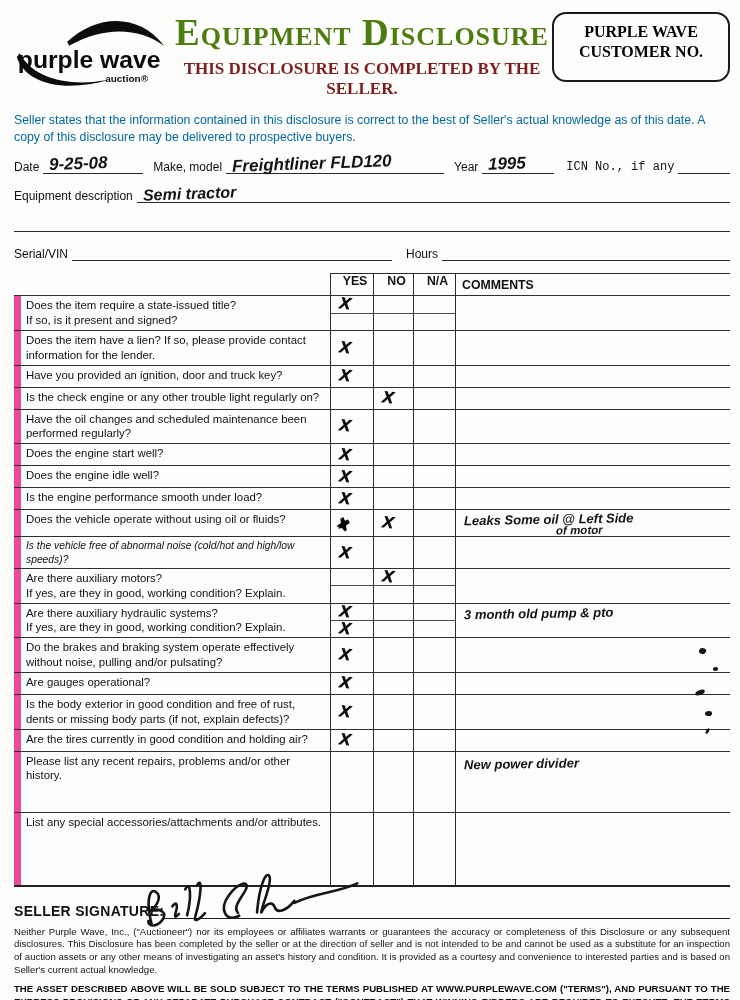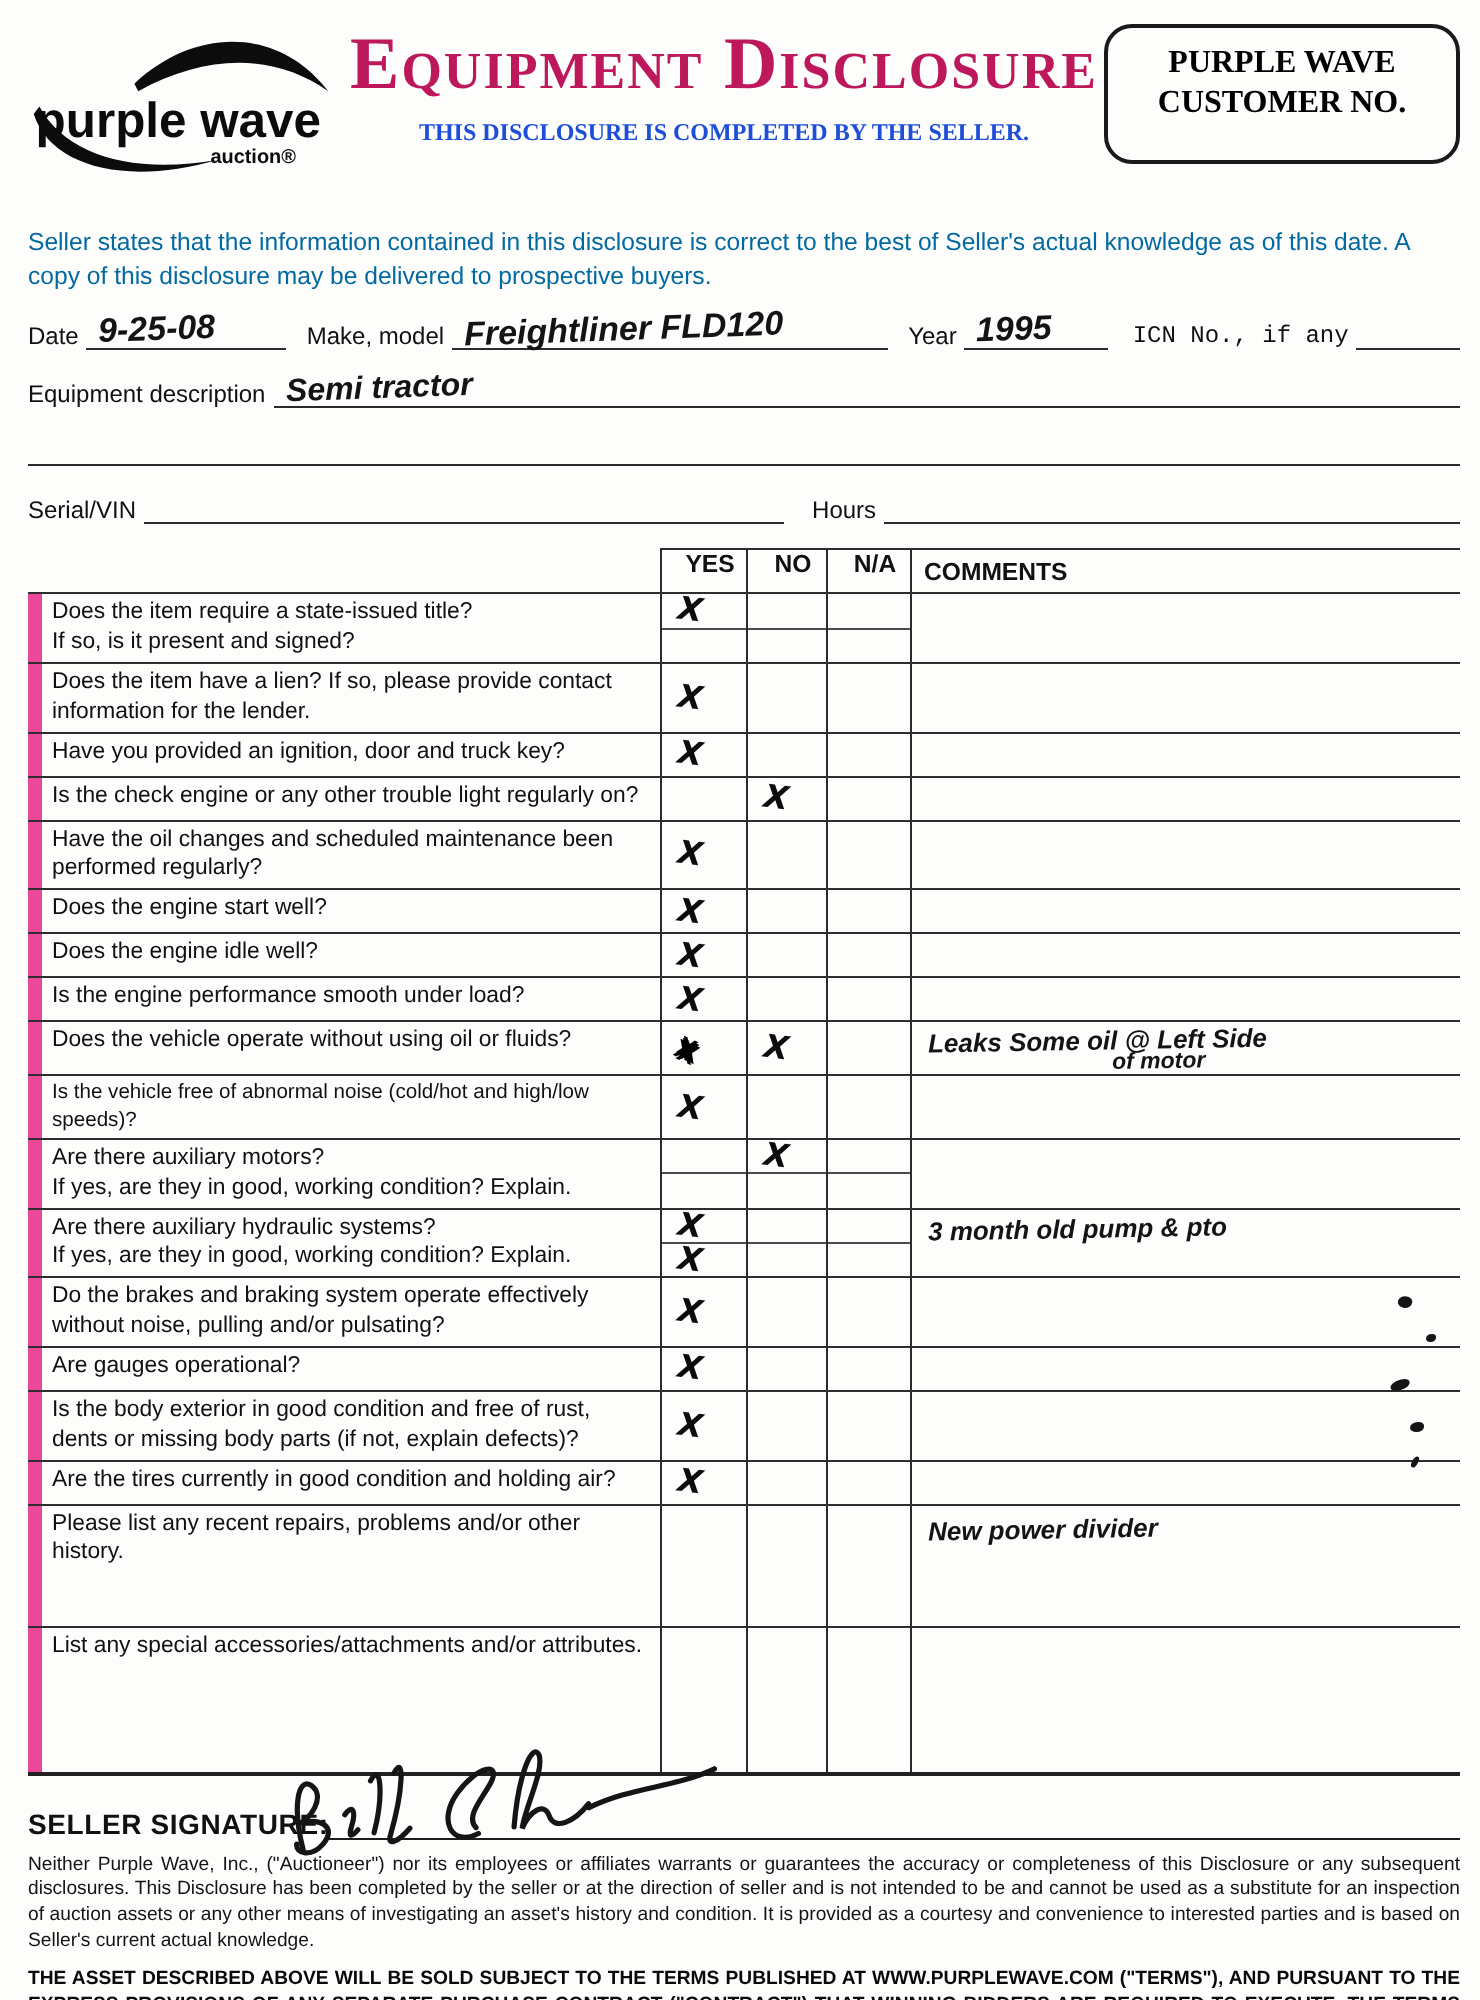--- a/index.html
+++ b/index.html
@@ -5,23 +5,23 @@
   html,body{margin:0;padding:0;background:#e8e8e6;}
   .page{position:relative;width:740px;height:1000px;margin:0 auto;background:#fdfdfc;
         font-family:"Liberation Sans",sans-serif;color:#111;overflow:hidden;
         box-sizing:border-box;padding:8px 10px 4px 14px;}
 
   
   .hdr{display:flex;align-items:flex-start;}
   .logo-wrap{width:158px;flex:0 0 auto;padding-top:10px;}
   .hdr-center{flex:1;text-align:center;padding-top:6px;}
   .page-title{font-family:"Liberation Serif",serif;font-variant:small-caps;font-weight:700;
-              font-size:37px;letter-spacing:1px;line-height:1.05;color:#be185d;}
-  .page-subtitle{font-family:"Liberation Serif",serif;font-weight:700;font-size:12px;
-                 margin-top:6px;color:#1d4ed8;}
+              font-size:37px;letter-spacing:1px;line-height:1.05;color:#4d7c0f;}
+  .page-subtitle{font-family:"Liberation Serif",serif;font-weight:700;font-size:17px;
+                 margin-top:6px;color:#7f1d1d;}
   .cust-box{flex:0 0 auto;width:178px;height:70px;border:2.5px solid #1a1a1a;border-radius:14px;
             margin-top:4px;text-align:center;padding-top:8px;box-sizing:border-box;
             font-family:"Liberation Serif",serif;font-weight:700;font-size:16px;line-height:1.25;color:#000;}
 
   
   .intro{font-size:12.3px;font-weight:500;line-height:1.35;margin-top:10px;color:#0369a1;}
 
   
   .frow{display:flex;align-items:flex-end;margin-top:12px;font-size:12px;white-space:nowrap;}
   .flabel{flex:0 0 auto;padding-right:4px;}
@@ -31,21 +31,21 @@
   .hw-lg{font-size:17px;position:absolute;bottom:-1px;left:6px;}
   .fill{flex:1;}
 
   
   .tbl{margin-top:12px;border-bottom:2px solid #222;}
   .t-row{display:flex;align-items:stretch;border-top:1.2px solid #2e2e2e;min-height:21px;}
   .t-row.hdr-row{border-top:none;min-height:22px;}
   .qc{width:316px;box-sizing:border-box;border-left:7px solid #ec4899;padding:2px 4px 2px 5px;
       font-size:11.4px;line-height:1.3;}
   .hdr-row .qc{border-left:none;}
-  .qc .small-line{font-size:10.3px;}
+  .qc .small-line{font-size:10.3px;font-style:italic;}
   .mc{width:43px;box-sizing:border-box;border-left:1.2px solid #2b2b2b;display:flex;flex-direction:column;}
   .mc.na{width:42px;}
   .mc.no{width:40px;}
   .cc{flex:1;box-sizing:border-box;border-left:1.2px solid #2b2b2b;padding:1px 2px 1px 8px;}
   .half{flex:1;display:flex;align-items:center;padding-left:8px;}
   .half.divline{border-top:1px solid #4a4a4a;}
   .hcell{font-weight:700;font-size:12.3px;display:flex;align-items:center;padding-left:6px;
          border-top:1.2px solid #2b2b2b;}
   .xmark{font-family:"DejaVu Sans",sans-serif;font-style:italic;font-weight:700;font-size:16px;
          line-height:1;transform:rotate(7deg);color:#0c0c0c;}

